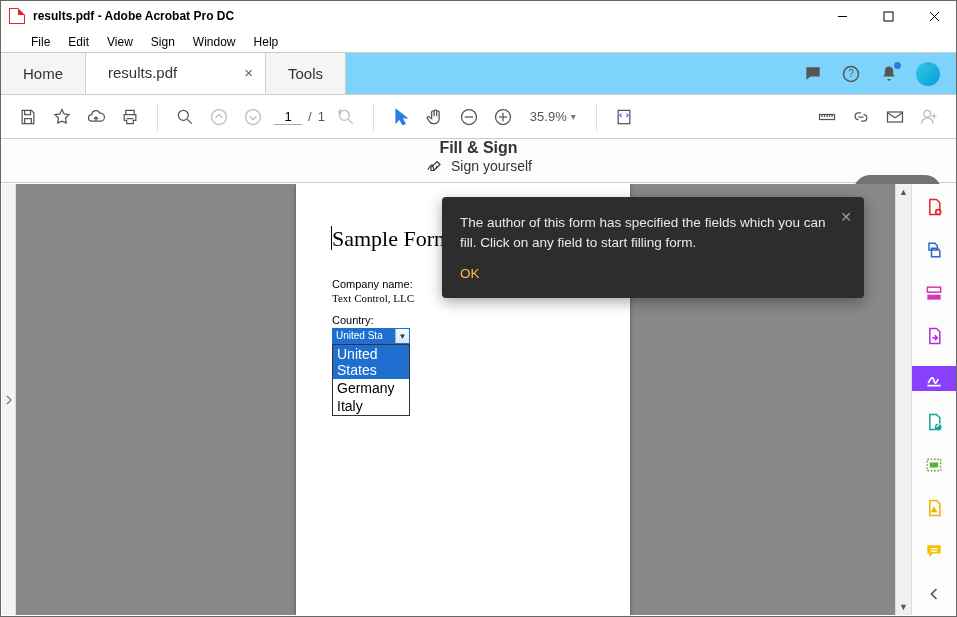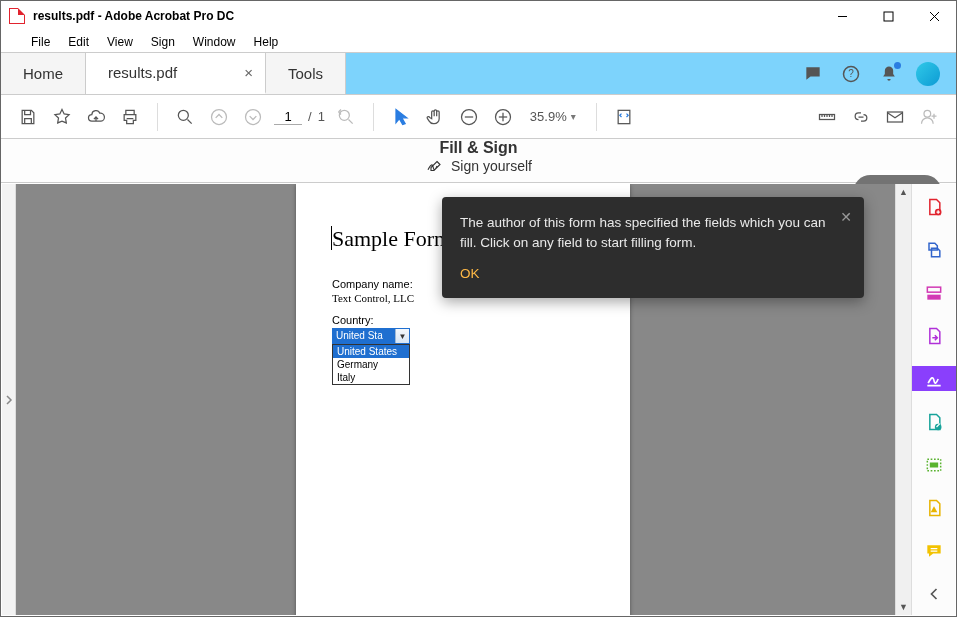--- a/index.html
+++ b/index.html
@@ -59,21 +59,21 @@
 .canvas-outer { flex:1; background:#888; position:relative; overflow:hidden;}
 .page { position:absolute; left:280px; top:0; width:334px; height:472px; background:#fff; box-shadow:0 1px 4px rgba(0,0,0,.4);}
 .page .hd { font-family:"Times New Roman",serif; font-size:22px; position:absolute; left:36px; top:42px;}
 .page .cursor { position:absolute; left:35px; top:42px; width:1px; height:24px; background:#000;}
 .page .lbl { font-family:Arial; font-size:11px; position:absolute; left:36px;}
 .page .val { font-family:Liberation Serif, serif; font-size:11px; position:absolute; left:36px;}
 .combo { position:absolute; left:36px; width:78px; height:16px; border:1.5px solid #1f6fd0; background:#fff; display:flex; }
 .combo .sel { flex:1; background:#1f6fd0; color:#fff; font-size:10px; padding:1px 3px; white-space:nowrap; overflow:hidden;}
 .combo .arrow { width:14px; background:linear-gradient(#f4f8fc,#d7e6f5); border-left:1px solid #9fb9d6; display:flex; align-items:center; justify-content:center; font-size:8px; color:#333;}
 .dropdown { position:absolute; left:36px; width:78px; border:1px solid #333; background:#fff;}
-.dropdown .opt { font-size:10px; padding:1px 4px; color:#000;}
+.dropdown .opt { font-size:14px; padding:1px 4px; color:#000;}
 .dropdown .opt.sel { background:#1f6fd0; color:#fff;}
 
 
 .vscroll { width:16px; background:#f0f0f0; border-left:1px solid #ddd; position:relative;}
 .vscroll .up,.vscroll .dn{height:16px;display:flex;align-items:center;justify-content:center;font-size:9px;color:#555;}
 .vscroll .dn{position:absolute;bottom:0;width:100%;}
 
 
 .rrail { width:44px; background:#fcfcfc; border-left:1px solid #ddd; display:flex; flex-direction:column; align-items:center; padding-top:10px; gap:18px;}
 .rtool { width:44px; height:36px; display:flex; align-items:center; justify-content:center;}

